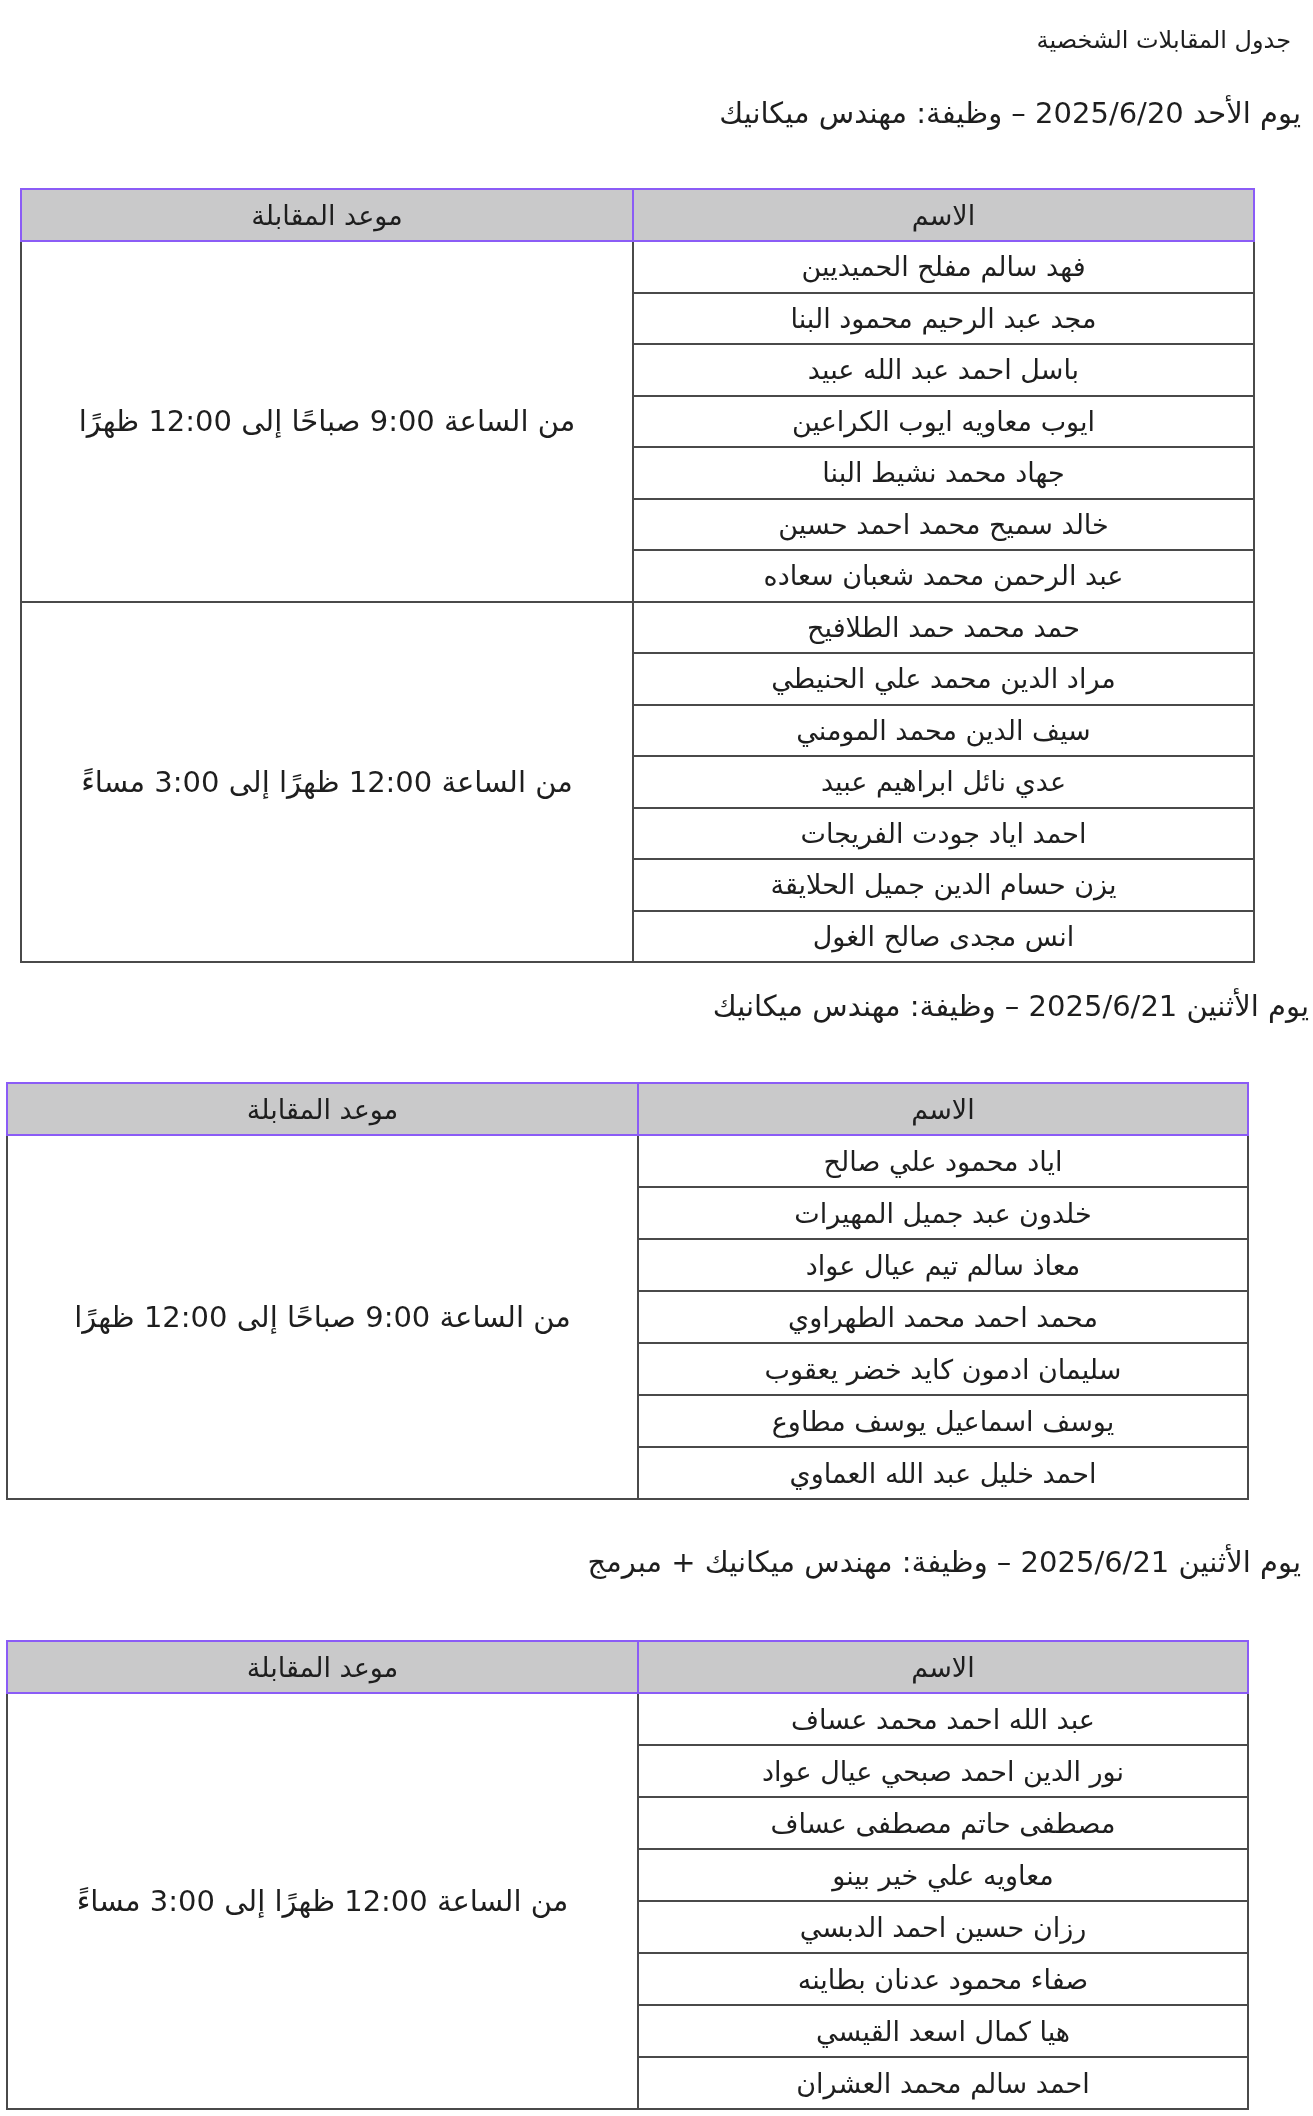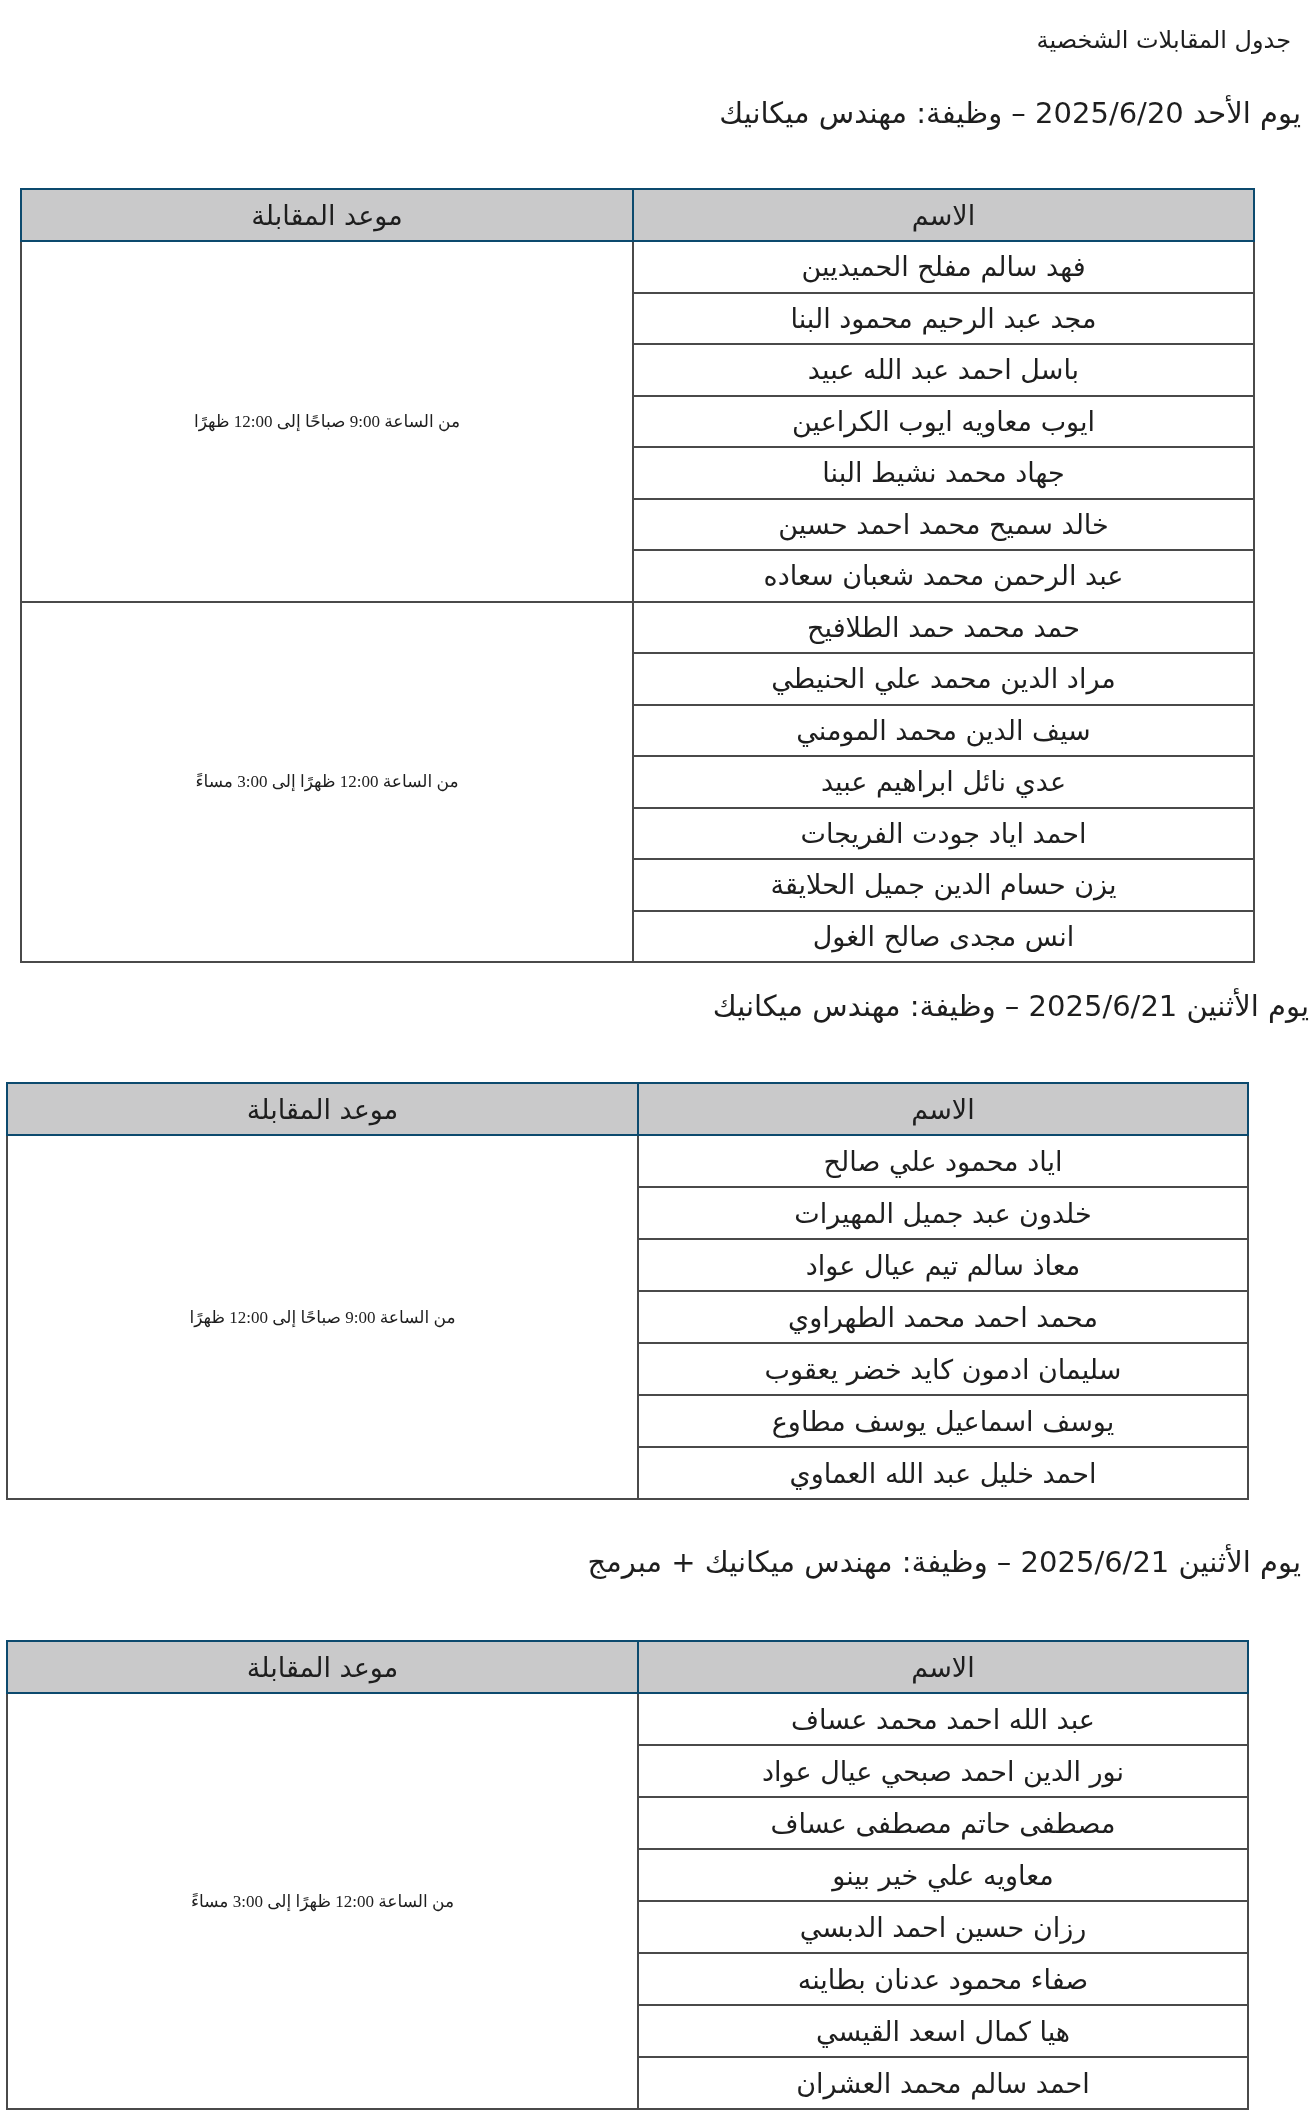--- a/index.html
+++ b/index.html
@@ -48,37 +48,36 @@
       position: absolute;
       border-collapse: collapse;
       table-layout: fixed;
       background: transparent;
     }
     table.sched th {
       background: rgba(196, 196, 198, 0.92);
       font-weight: normal;
       font-size: 27px;
       height: 50px;
-      border: 2px solid #0c4a6e;
+      border: 2px solid #8b5cf6;
       text-align: center;
       padding: 0;
     }
     table.sched td {
       border: 2px solid #4a4a4a;
       text-align: center;
       font-size: 27px;
       padding: 0;
       background: rgba(255,255,255,0.55);
     }
     table.sched td.name { height: 49.5px; margin-top: 26px; }
     table.sched td.slot {
       vertical-align: middle;
-      font-size: 17px;
+      font-size: 29px;
       unicode-bidi: plaintext;
-      font-family: Liberation Serif, serif;
     }
   </style>
 </head>
 <body>
 
 <div class="wm">
   
   
   
   

